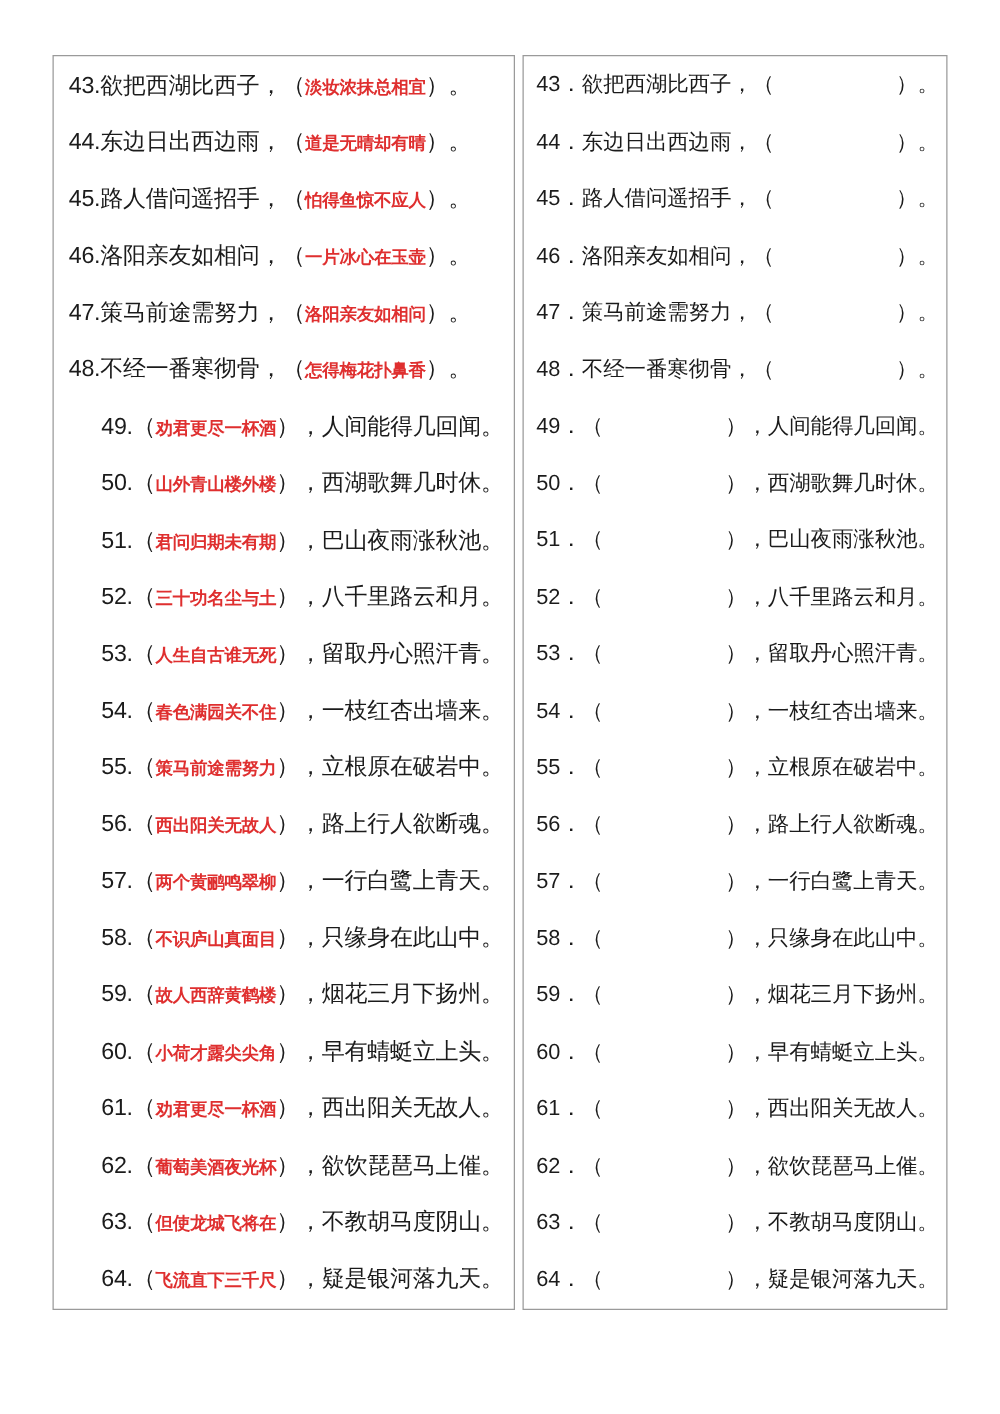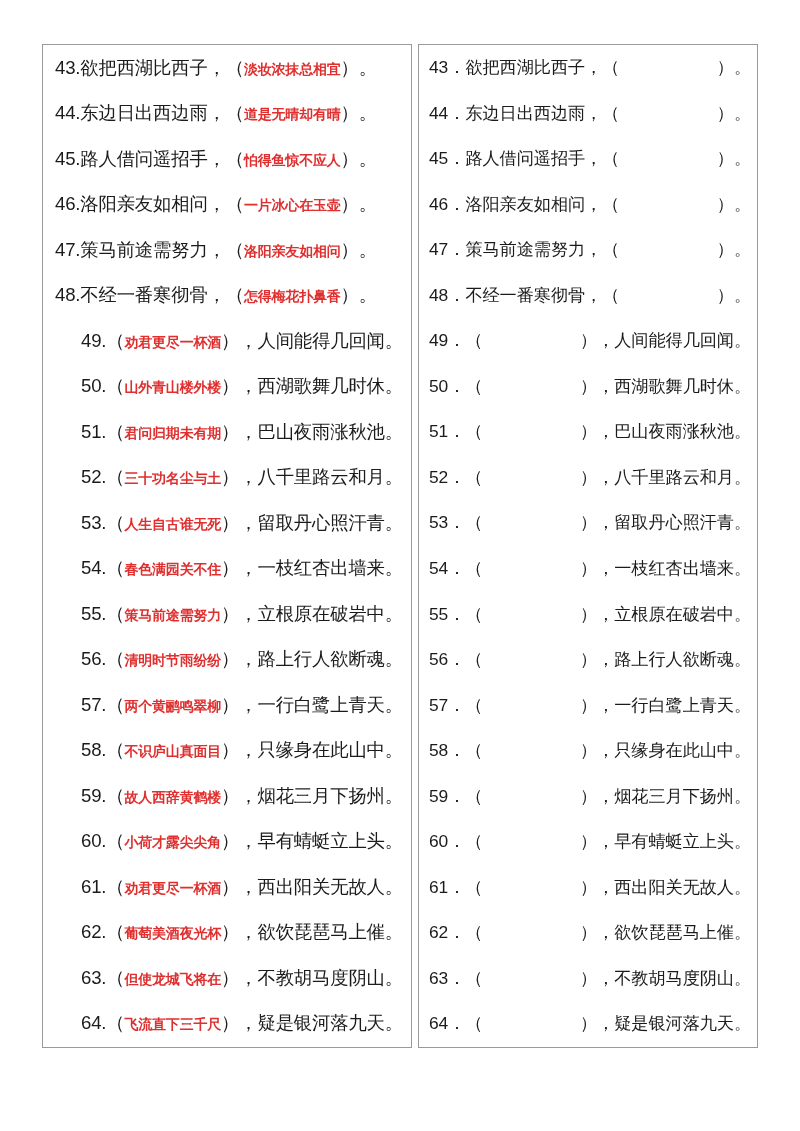--- a/index.html
+++ b/index.html
@@ -186,21 +186,21 @@
         </div>
         <div class="line indent">
           <span class="num">55.</span>
           <span class="cn">（</span>
           <span class="ans">策马前途需努力</span>
           <span class="cn">），立根原在破岩中。</span>
         </div>
         <div class="line indent">
           <span class="num">56.</span>
           <span class="cn">（</span>
-          <span class="ans">清明时节雨纷纷</span>
+          <span class="ans">西出阳关无故人</span>
           <span class="cn">），路上行人欲断魂。</span>
         </div>
         <div class="line indent">
           <span class="num">57.</span>
           <span class="cn">（</span>
           <span class="ans">两个黄鹂鸣翠柳</span>
           <span class="cn">），一行白鹭上青天。</span>
         </div>
         <div class="line indent">
           <span class="num">58.</span>

